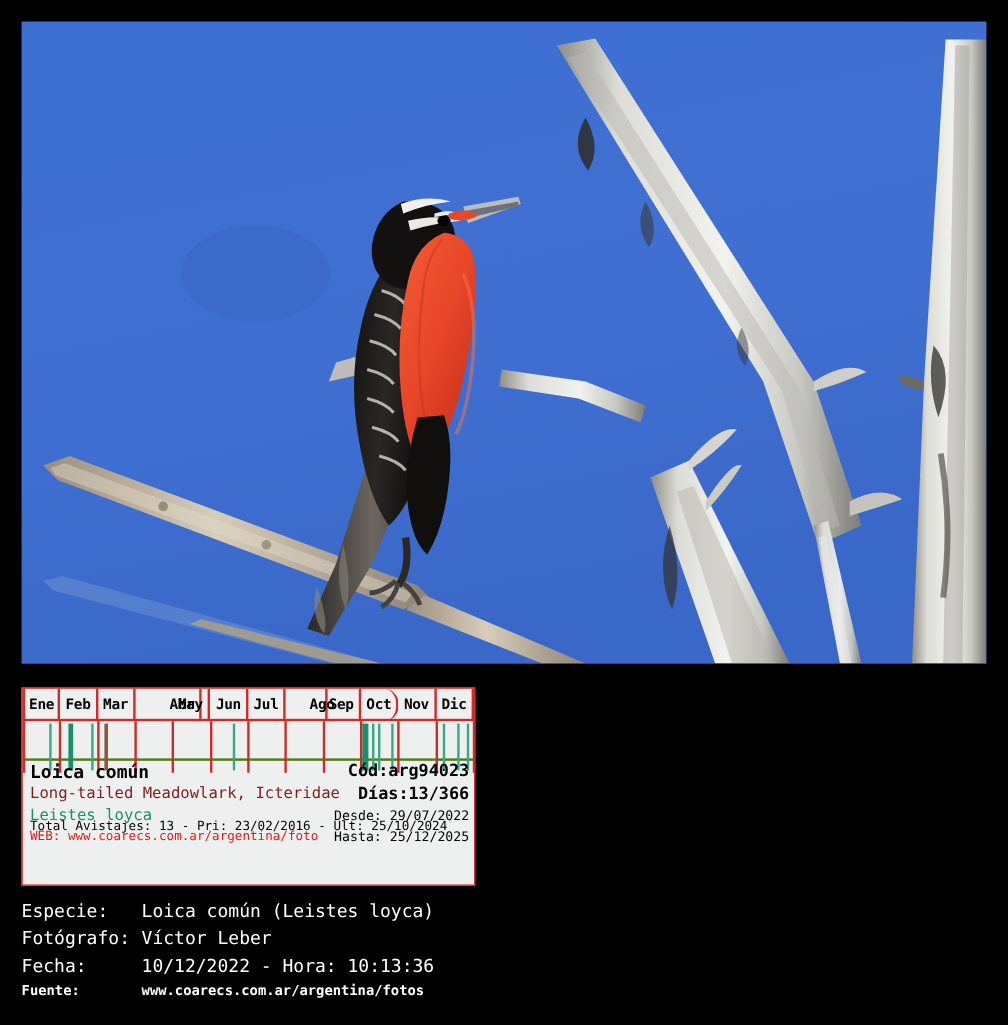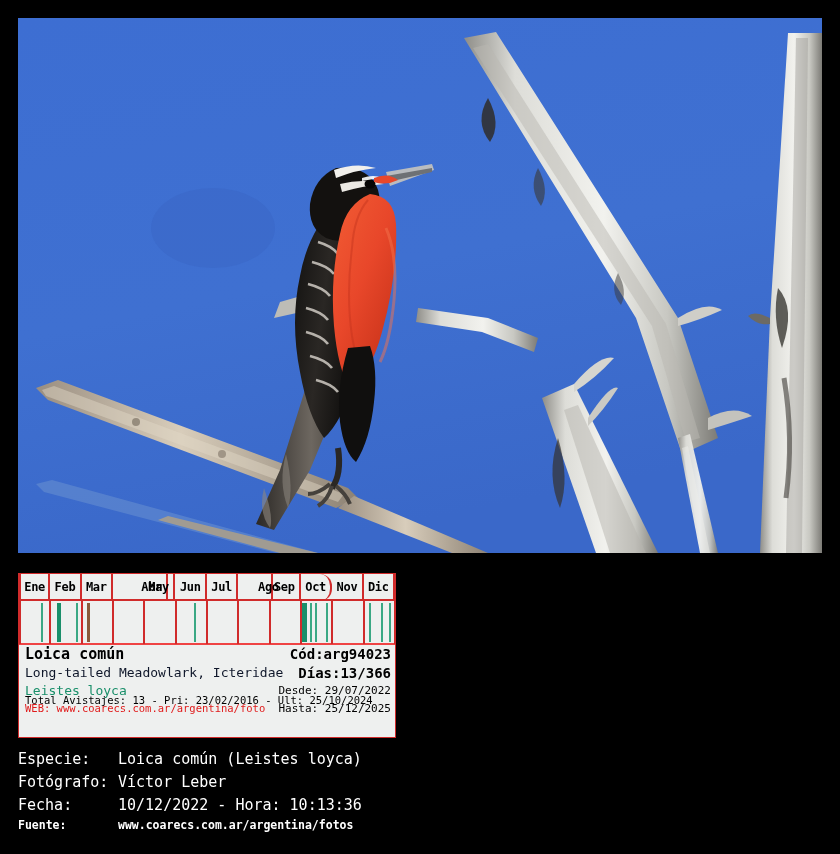--- a/index.html
+++ b/index.html
@@ -20,23 +20,23 @@
 
   
   #record-card{
     position:absolute;left:18px;top:573px;width:378px;height:165px;
     background:#eef0ef;
     border:1px solid #d02b2b;
     box-sizing:border-box;
   }
 
   #calendar{
-    position:relative;width:100%;height:71px;
+    position:relative;width:100%;height:60px;
     box-sizing:border-box;
-    border-bottom:2px solid #ef4444;
+    border-bottom:2px solid #4d7c0f;
   }
   #cal-months{
     position:relative;height:27px;width:100%;
     border-bottom:2px solid #d02b2b;
     box-sizing:border-box;
   }
   .cal-month{
     position:absolute;top:0;height:27px;
     box-sizing:border-box;
     border-right:2px solid #d02b2b;
@@ -59,21 +59,21 @@
   #info{
     position:relative;height:65px;width:100%;
   }
   #info-left{
     position:absolute;left:6px;top:0;width:268px;
   }
   #info-right{
     position:absolute;right:4px;top:0;width:150px;text-align:right;
   }
   .l-common{font-size:15px;font-weight:bold;color:#000;line-height:19px;white-space:nowrap;}
-  .l-english{font-size:13px;color:#0f172a;line-height:18px;white-space:nowrap;}
+  .l-english{font-size:13px;color:#7f1d1d;line-height:18px;white-space:nowrap;}
   .l-sci{font-size:13px;color:#1a8f6a;line-height:18px;white-space:nowrap;}
   .l-web{font-size:10.5px;color:#e01b1b;line-height:16px;white-space:nowrap;}
   .r-cod{font-size:14px;font-weight:bold;color:#000;line-height:19px;white-space:nowrap;}
   .r-dias{font-size:14px;font-weight:bold;color:#000;line-height:18px;white-space:nowrap;}
   .r-range{font-size:11px;color:#000;line-height:18px;white-space:nowrap;}
   #info-total{
     position:absolute;left:6px;bottom:4px;
     font-size:10.5px;color:#000;white-space:nowrap;
   }
 

